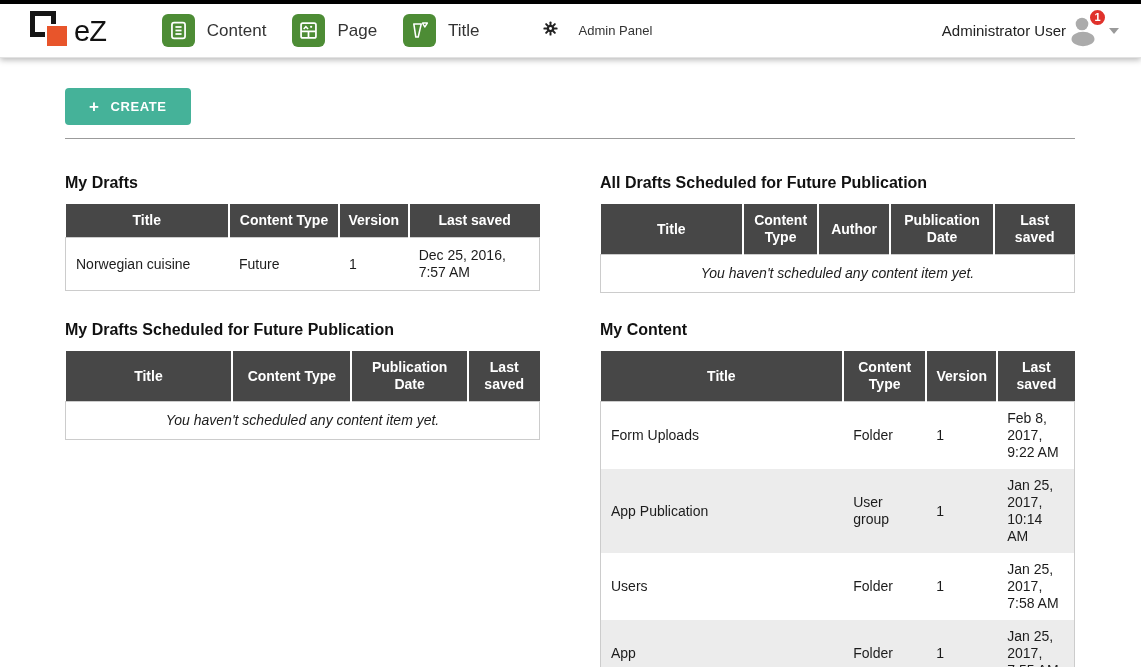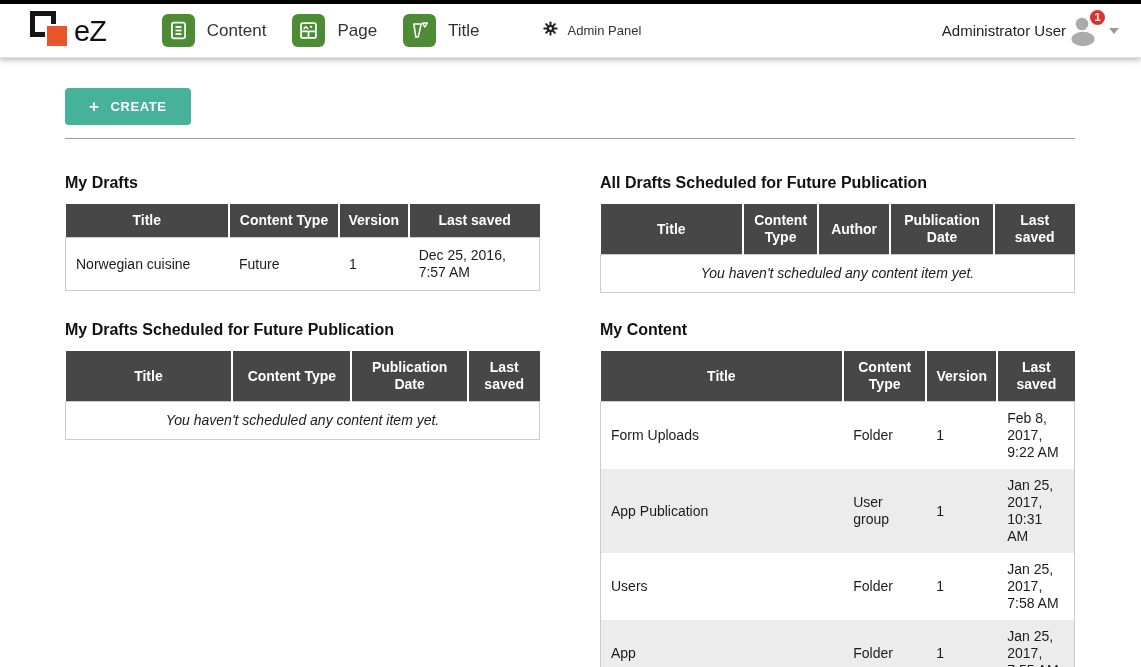--- a/index.html
+++ b/index.html
@@ -19,21 +19,21 @@
   .logo-orange { position: absolute; left: 21px; top: 15px; width: 24px; height: 24px;
     background: #e8552b; border: 2px solid #fff; }
   .logo-text { font-size: 29px; line-height: 38px; color: #111; letter-spacing: -1px; }
 
   .nav-item { display: flex; align-items: center; gap: 12px; margin-left: 26px; cursor: pointer; }
   .nav-item:nth-of-type(2) { margin-left: 30px; }
   .nav-icon { width: 33px; height: 33px; background: #4d8c35; border-radius: 6px;
     display: flex; align-items: center; justify-content: center; flex: none; }
   .nav-label { font-size: 17px; color: #333; }
 
-  .admin-panel { display: flex; align-items: center; gap: 9px; margin-left: 62px; cursor: pointer; }
+  .admin-panel { display: flex; align-items: center; gap: 20px; margin-left: 62px; cursor: pointer; }
   .admin-label { font-size: 13px; color: #333; }
 
   .user-area { margin-left: auto; display: flex; align-items: center; }
   .user-name { font-size: 15px; color: #222; }
   .avatar-wrap { position: relative; width: 34px; height: 32px; cursor: pointer; }
   .notif-badge { position: absolute; top: -7px; right: -7px; width: 19px; height: 19px;
     background: #e0322c; border: 2px solid #fff; border-radius: 50%; color: #fff;
     font-size: 11px; font-weight: bold; display: flex; align-items: center; justify-content: center; }
   .caret { width: 0; height: 0; border-left: 5px solid transparent; border-right: 5px solid transparent;
     border-top: 6px solid #9a9a9a; margin-left: 9px; cursor: pointer; }
@@ -258,21 +258,21 @@
           <tr>
             <td>Form Uploads</td>
             <td>Folder</td>
             <td>1</td>
             <td>Feb 8, 2017, 9:22 AM</td>
           </tr>
           <tr>
             <td>App Publication</td>
             <td>User group</td>
             <td>1</td>
-            <td>Jan 25, 2017, 10:31 AM</td>
+            <td>Jan 25, 2017, 10:14 AM</td>
           </tr>
           <tr>
             <td>Users</td>
             <td>Folder</td>
             <td>1</td>
             <td>Jan 25, 2017, 7:58 AM</td>
           </tr>
           <tr>
             <td>App</td>
             <td>Folder</td>

